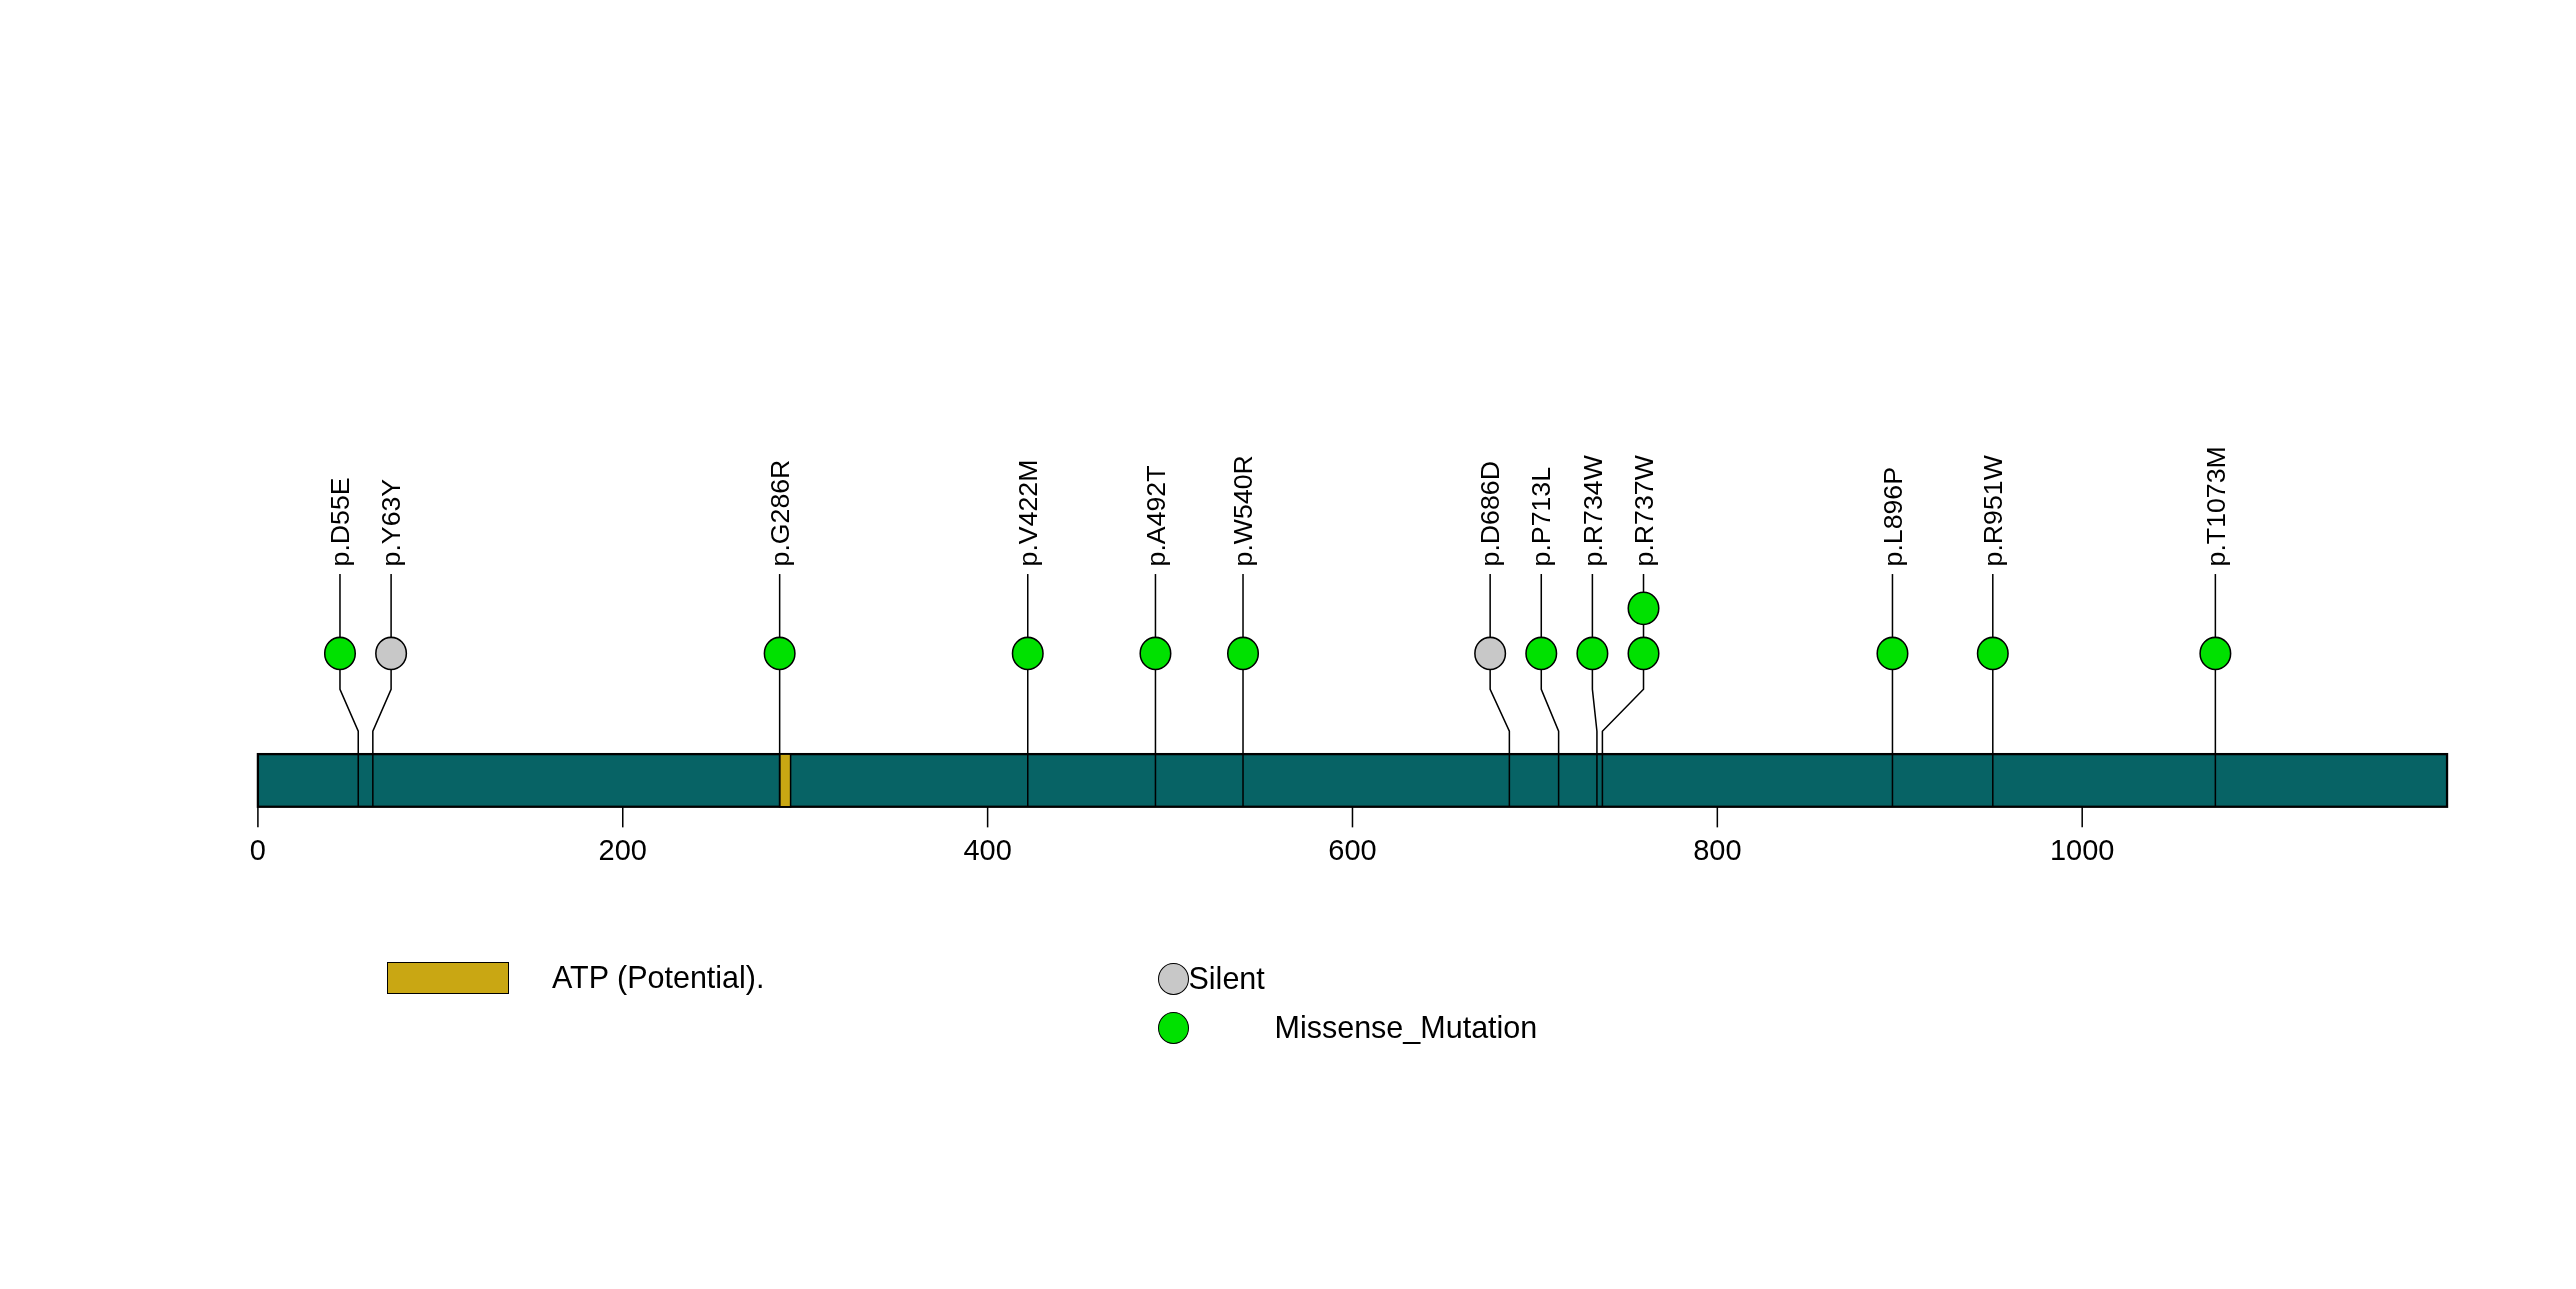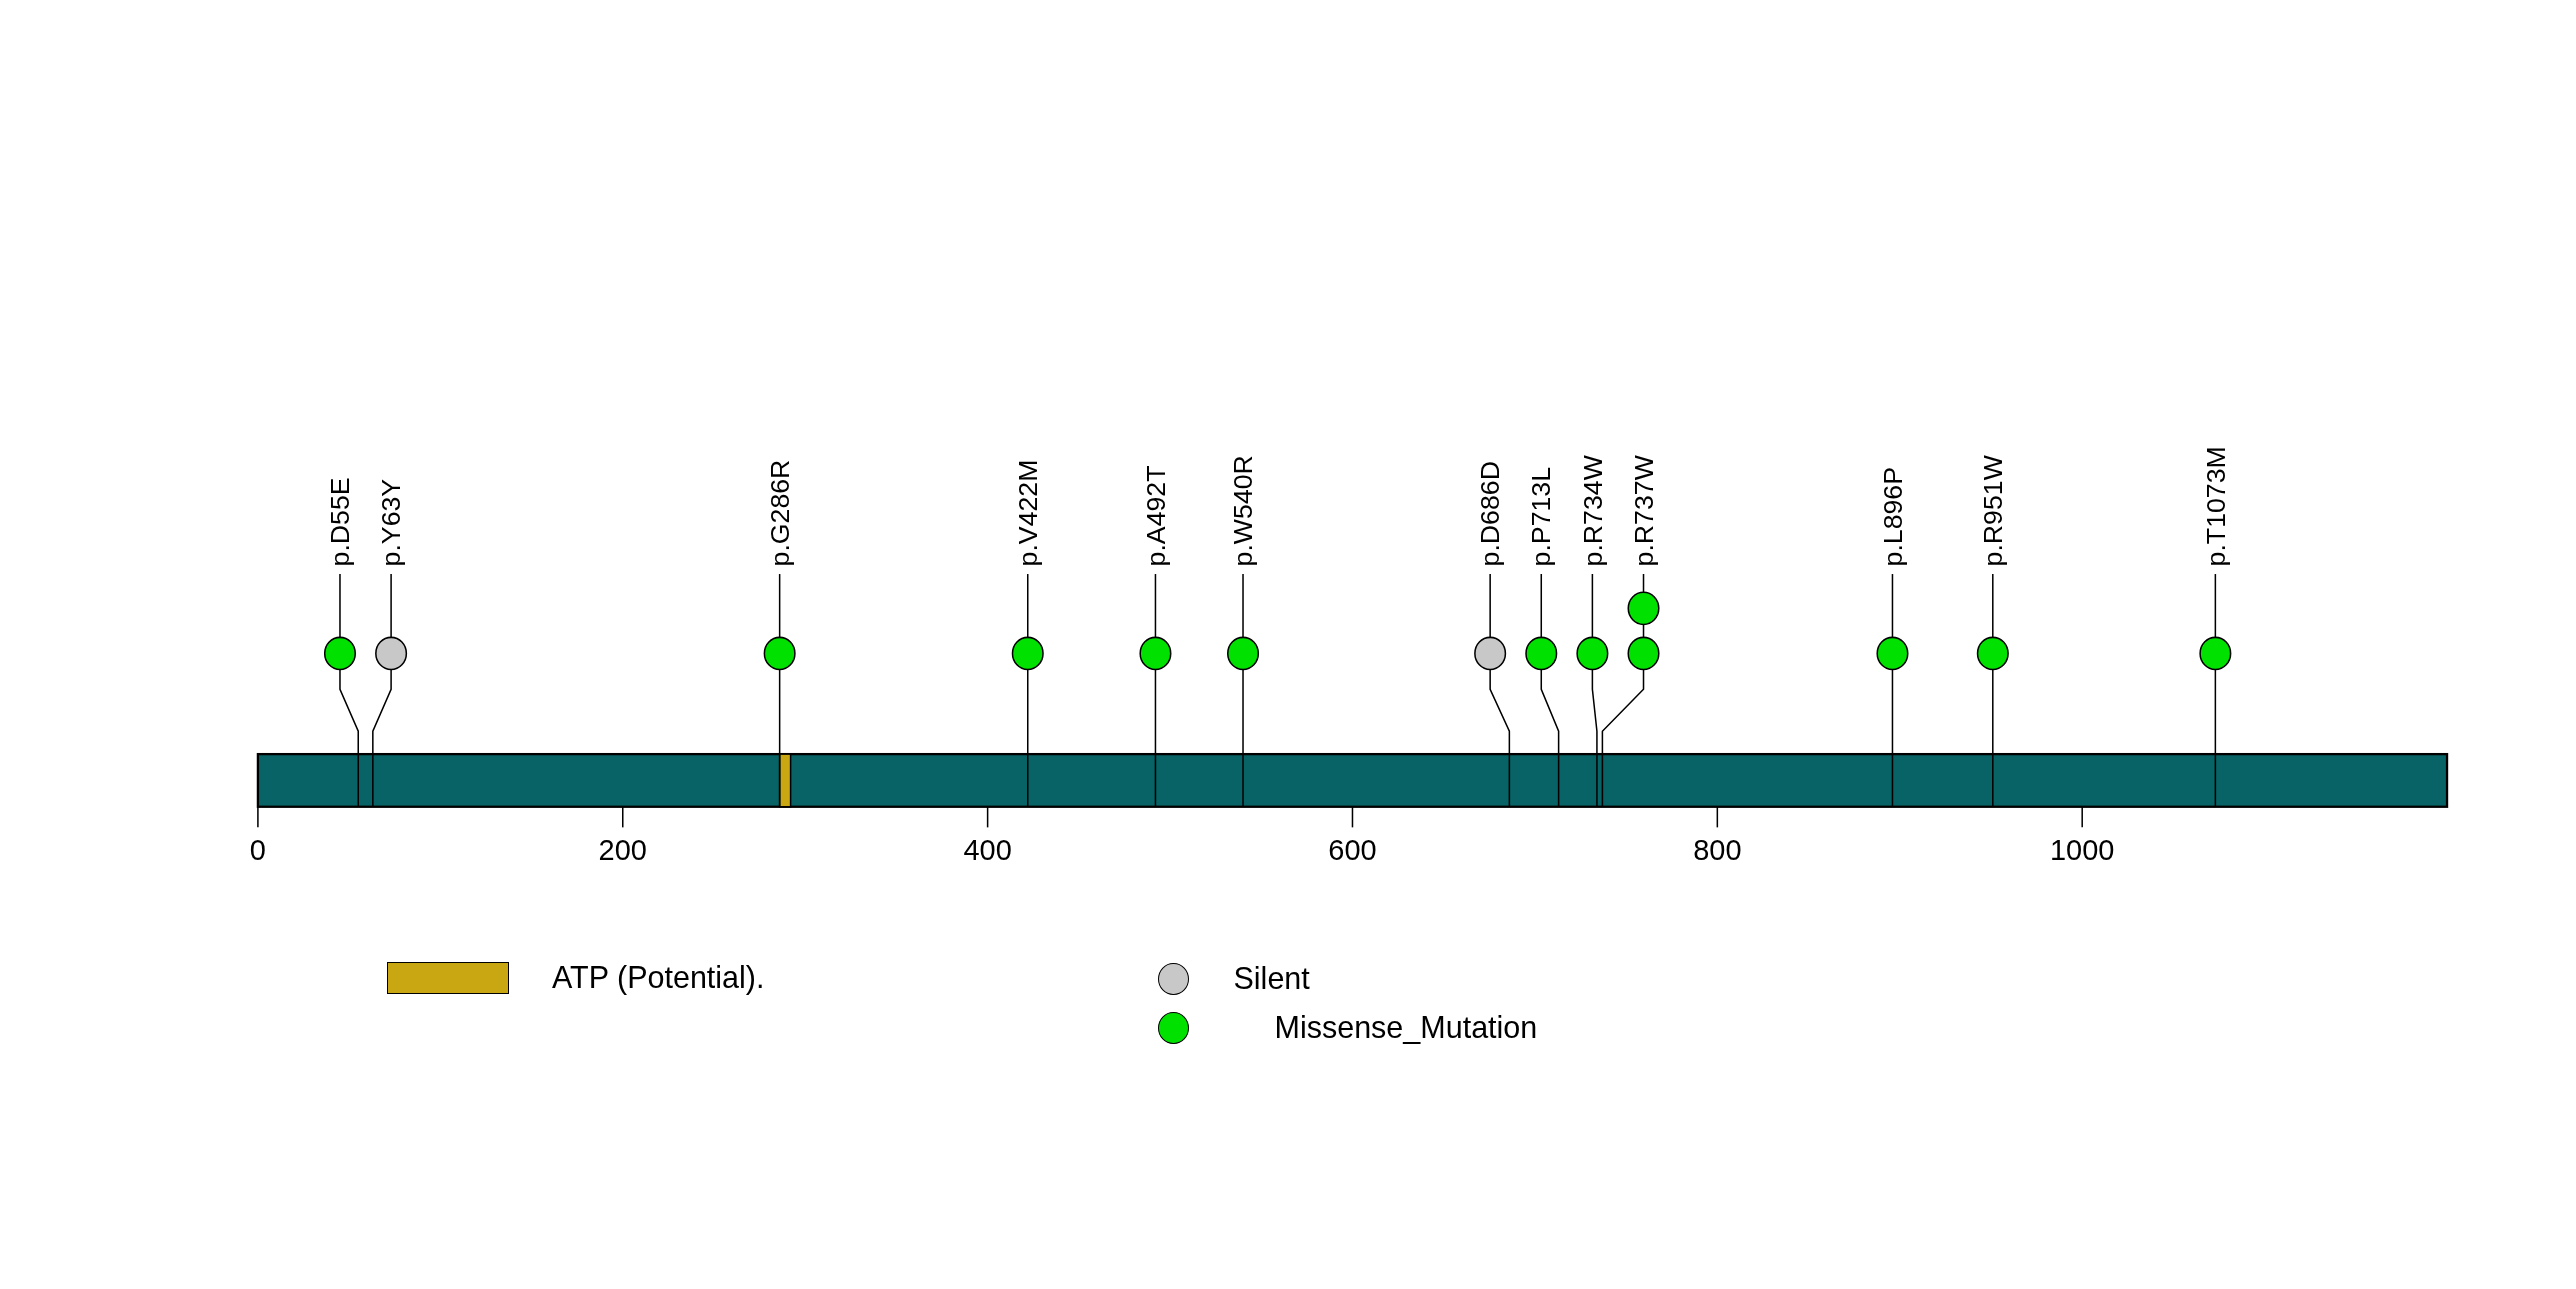--- a/index.html
+++ b/index.html
@@ -73,21 +73,21 @@
       <text x="2915.3641666666667" y="742" font-size="35" fill="#000000" transform="rotate(-90 2915.3641666666667 742)" text-anchor="start">p.T1073M</text>
     </svg>
 
   <div class="legend-item" style="left:387px;top:960px;">
     <span class="swatch-rect" style="width: 122px; height: 32px; background: rgb(201, 167, 19);"></span>
     <span class="legend-text" style="margin-left:43px;">ATP (Potential).</span>
   </div>
 
   <div class="legend-item" style="left:1158px;top:961px;">
     <span class="swatch-circle" style="width: 30.5px; height: 32px; background: rgb(200, 200, 200);"></span>
-    <span class="legend-text" style="margin-left:45px;">Silent</span>
+    <span class="legend-text" style="">Silent</span>
   </div>
 
   <div class="legend-item" style="left:1158px;top:1010px;gap:40px;">
     <span class="swatch-circle" style="width: 30.5px; height: 32px; background: rgb(0, 225, 0);"></span>
     <span class="legend-text" style="margin-left:46px;">Missense_Mutation</span>
   </div>
 
 </div>
 
 

